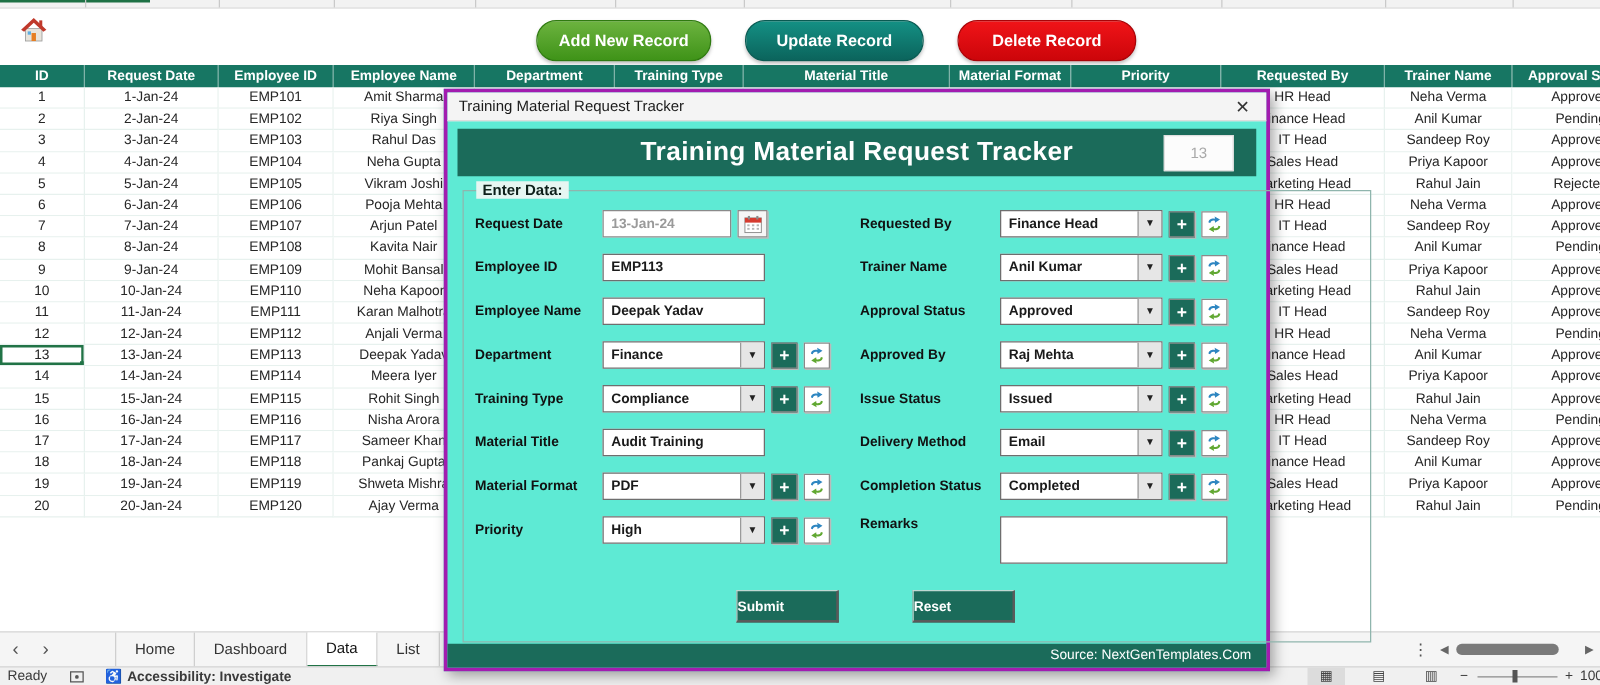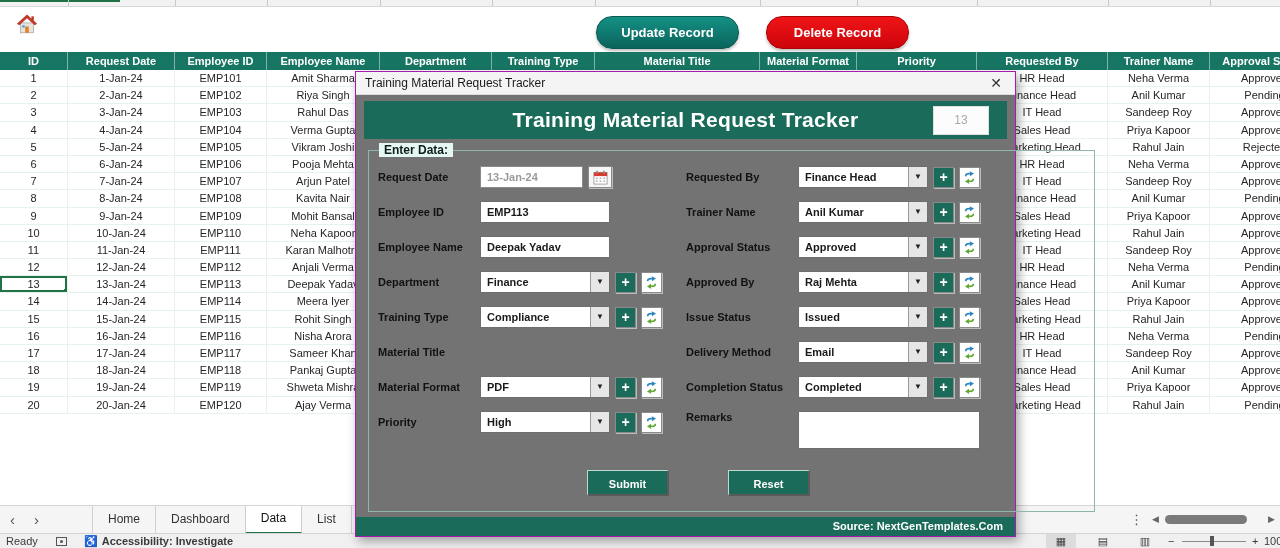--- a/index.html
+++ b/index.html
@@ -28,22 +28,22 @@
   .trow{display:flex;height:17.2px;}
   .cell{font-size:11px;line-height:17.2px;text-align:center;color:#262626;box-sizing:border-box;
         border-right:1px solid #e7f1ee;border-bottom:1px solid #e7f1ee;background:#fff;
         white-space:nowrap;overflow:hidden;position:relative;}
   .c0{width:68px}.c1{width:107px}.c2{width:92px}.c3{width:113px}.c4{width:112px}.c5{width:103px}
   .c6{width:165px}.c7{width:97px}.c8{width:120px}.c9{width:131px}.c10{width:102px}.c11{width:110px}
   .sel{box-shadow:inset 0 0 0 2px #217346;}
   .sel::after{content:"";position:absolute;right:-1px;bottom:-1px;width:4px;height:4px;background:#217346;}
 
   
-  #dialog{position:absolute;left:355px;top:71px;width:661px;height:466px;background:#737373;
-          border:1px solid #a21caf;box-shadow:3px 4px 10px rgba(0,0,0,.35);z-index:5;box-sizing:border-box;}
+  #dialog{position:absolute;left:355px;top:71px;width:661px;height:466px;background:#5eead4;
+          border:3px solid #a21caf;box-shadow:3px 4px 10px rgba(0,0,0,.35);z-index:5;box-sizing:border-box;}
   #dlg-titlebar{position:absolute;left:0;top:0;right:0;height:22px;background:#f4f4f4;border-bottom:1px solid #dcdcdc;}
   #dlg-title{position:absolute;left:9px;top:0;font-size:12px;line-height:22px;color:#1a1a1a;}
   #dlg-close{position:absolute;right:8px;top:0;width:22px;font-size:14px;line-height:22px;text-align:center;color:#333;cursor:pointer;}
   #dlg-banner{position:absolute;left:8px;right:8px;top:29px;height:38px;background:#1B6B5A;}
   #dlg-banner-title{position:absolute;left:0;right:0;top:0;text-align:center;color:#fff;font-weight:bold;font-size:21px;line-height:38px;letter-spacing:.3px;}
   #dlg-recno{position:absolute;right:18px;top:5px;width:54px;height:27px;background:#fcfcfc;border:1px solid #e0e0e0;
              color:#a9a9a9;font-size:12px;text-align:center;line-height:27px;}
   #dlg-fieldset{position:absolute;left:12px;top:78px;width:727px;height:362px;border:1px solid #8fb5ad;box-sizing:border-box;}
   #dlg-legend{position:absolute;left:10px;top:-8px;background:#E6F6F2;padding:0 5px;font-size:12px;font-weight:bold;color:#0d1f1a;}
   #col-left{position:absolute;left:22px;top:94px;}
@@ -58,26 +58,26 @@
   .combo{width:130px;height:22px;background:#fff;border:1px solid #6e6e6e;box-sizing:border-box;display:flex;cursor:pointer;}
   .combo-val{flex:1;font-size:11px;font-weight:bold;color:#1a1a1a;line-height:20px;padding:0 6px;overflow:hidden;white-space:nowrap;}
   .combo-btn{flex:0 0 18px;background:#e6e6e6;border-left:1px solid #9a9a9a;font-size:8px;color:#222;text-align:center;line-height:20px;}
   .sq-btn{width:21px;height:21px;margin-left:5px;box-sizing:border-box;border:1px solid #8a8a8a;cursor:pointer;
           display:flex;align-items:center;justify-content:center;padding:0;background:#fff;box-shadow:1px 1px 0 #bbb;}
   .sq-btn.plus{background:#1B6B5A;color:#fff;font-weight:bold;font-size:14px;line-height:1;}
   .cal-btn{width:24px;height:22px;margin-left:5px;box-sizing:border-box;border:1px solid #8a8a8a;background:#f6f6f6;
            display:flex;align-items:center;justify-content:center;cursor:pointer;box-shadow:1px 1px 0 #bbb;}
   .ta{width:182px;height:38px;background:#fff;border:1px solid #6e6e6e;box-sizing:border-box;font-size:11px;padding:2px 4px;}
   .dlg-btn{position:absolute;top:398px;width:82px;height:26px;background:#1B6B5A;color:#fff;font-weight:bold;font-size:11px;
-           text-align:center;line-height:26px;cursor:pointer;border-top:1px solid #bfd8d2;border-left:1px solid #bfd8d2;
+           line-height:26px;cursor:pointer;border-top:1px solid #bfd8d2;border-left:1px solid #bfd8d2;
            border-right:2px solid #5a5a5a;border-bottom:2px solid #5a5a5a;box-sizing:border-box;}
   #btn-submit{left:231px;}
   #btn-reset{left:348px;margin-left:24px;}
   #dlg-footer{position:absolute;left:0;right:0;bottom:0;height:19px;background:#1B6B5A;color:#fff;
-              font-size:11px;font-weight:bold;text-align:right;line-height:19px;padding-right:12px;box-sizing:border-box;}
+              font-size:11px;font-weight:normal;text-align:right;line-height:19px;padding-right:12px;box-sizing:border-box;}
 
   
   #tabbar{position:absolute;left:0;top:505px;width:1280px;height:28px;background:#f5f5f5;border-top:1px solid #d6d6d6;z-index:2;}
   .tab-nav{position:absolute;top:0;font-size:15px;color:#555;line-height:28px;cursor:pointer;}
   #tab-prev{left:10px;} #tab-next{left:34px;}
   #tabs{position:absolute;left:72px;top:0;height:28px;display:flex;padding-left:20px;}
   .tab{padding:0 15px;font-size:12px;color:#333;line-height:27px;cursor:pointer;border-right:1px solid #cfcfcf;}
   .tab:first-child{border-left:1px solid #cfcfcf;}
   .tab.active{background:#fff;font-weight:normal;color:#111;border-bottom:2px solid #217346;line-height:25px;}
   #tab-dots{position:absolute;left:1130px;top:0;font-size:13px;color:#555;line-height:28px;cursor:pointer;}
@@ -122,20 +122,21 @@
 <div id="toolbar">
   <div class="home-wrap">
     <svg viewBox="0 0 20 20" width="22" height="22">
       <rect x="14" y="3" width="2.2" height="5" fill="#C0392B"></rect>
       <rect x="4" y="9" width="12" height="9" fill="#E8E4DC" stroke="#9a9a9a" stroke-width="0.6"></rect>
       <path d="M10 1.3 L19.2 9.8 L17 11.2 L10 4.8 L3 11.2 L0.8 9.8 Z" fill="#C0392B"></path>
       <rect x="8.4" y="12.2" width="3.2" height="5.8" fill="#E67E22"></rect>
       <rect x="5.6" y="11" width="2.4" height="2.4" fill="#5DADE2"></rect>
     </svg>
   </div>
+  <div class="pill pill-add">Add New Record</div>
   <div class="pill pill-upd">Update Record</div>
   <div class="pill pill-del">Delete Record</div>
 </div>
 
 <div id="grid-header">
     <div class="hcell c0">ID</div>
     <div class="hcell c1">Request Date</div>
     <div class="hcell c2">Employee ID</div>
     <div class="hcell c3">Employee Name</div>
     <div class="hcell c4">Department</div>
@@ -187,21 +188,21 @@
       <div class="cell c7"></div>
       <div class="cell c8"></div>
       <div class="cell c9">IT Head</div>
       <div class="cell c10">Sandeep Roy</div>
       <div class="cell c11">Approved</div>
     </div>
     <div class="trow">
       <div class="cell c0">4</div>
       <div class="cell c1">4-Jan-24</div>
       <div class="cell c2">EMP104</div>
-      <div class="cell c3">Verma Gupta</div>
+      <div class="cell c3">Neha Gupta</div>
       <div class="cell c4"></div>
       <div class="cell c5"></div>
       <div class="cell c6"></div>
       <div class="cell c7"></div>
       <div class="cell c8"></div>
       <div class="cell c9">Sales Head</div>
       <div class="cell c10">Priya Kapoor</div>
       <div class="cell c11">Approved</div>
     </div>
     <div class="trow">
@@ -494,20 +495,21 @@
         <div class="sq-btn plus">+</div>
         <div class="sq-btn">
           <svg viewBox="0 0 16 16" width="15" height="15">
             <path d="M3 6.5 C3 3.8 6 2.6 8.6 3.2 L8.2 1.2 L12.8 3.8 L8.6 6.6 L8.4 4.9 C6.4 4.4 4.7 5.1 4.6 6.9 Z" fill="#2E86C1"></path>
             <path d="M13 9.5 C13 12.2 10 13.4 7.4 12.8 L7.8 14.8 L3.2 12.2 L7.4 9.4 L7.6 11.1 C9.6 11.6 11.3 10.9 11.4 9.1 Z" fill="#61A832"></path>
           </svg>
         </div>
       </div>
       <div class="field-row">
         <span class="flabel">Material Title</span>
+        <div class="tbox">Audit Training</div>
       </div>
       <div class="field-row">
         <span class="flabel">Material Format</span>
         <div class="combo">
           <span class="combo-val">PDF</span>
           <span class="combo-btn">▼</span>
         </div>
         <div class="sq-btn plus">+</div>
         <div class="sq-btn">
           <svg viewBox="0 0 16 16" width="15" height="15">

